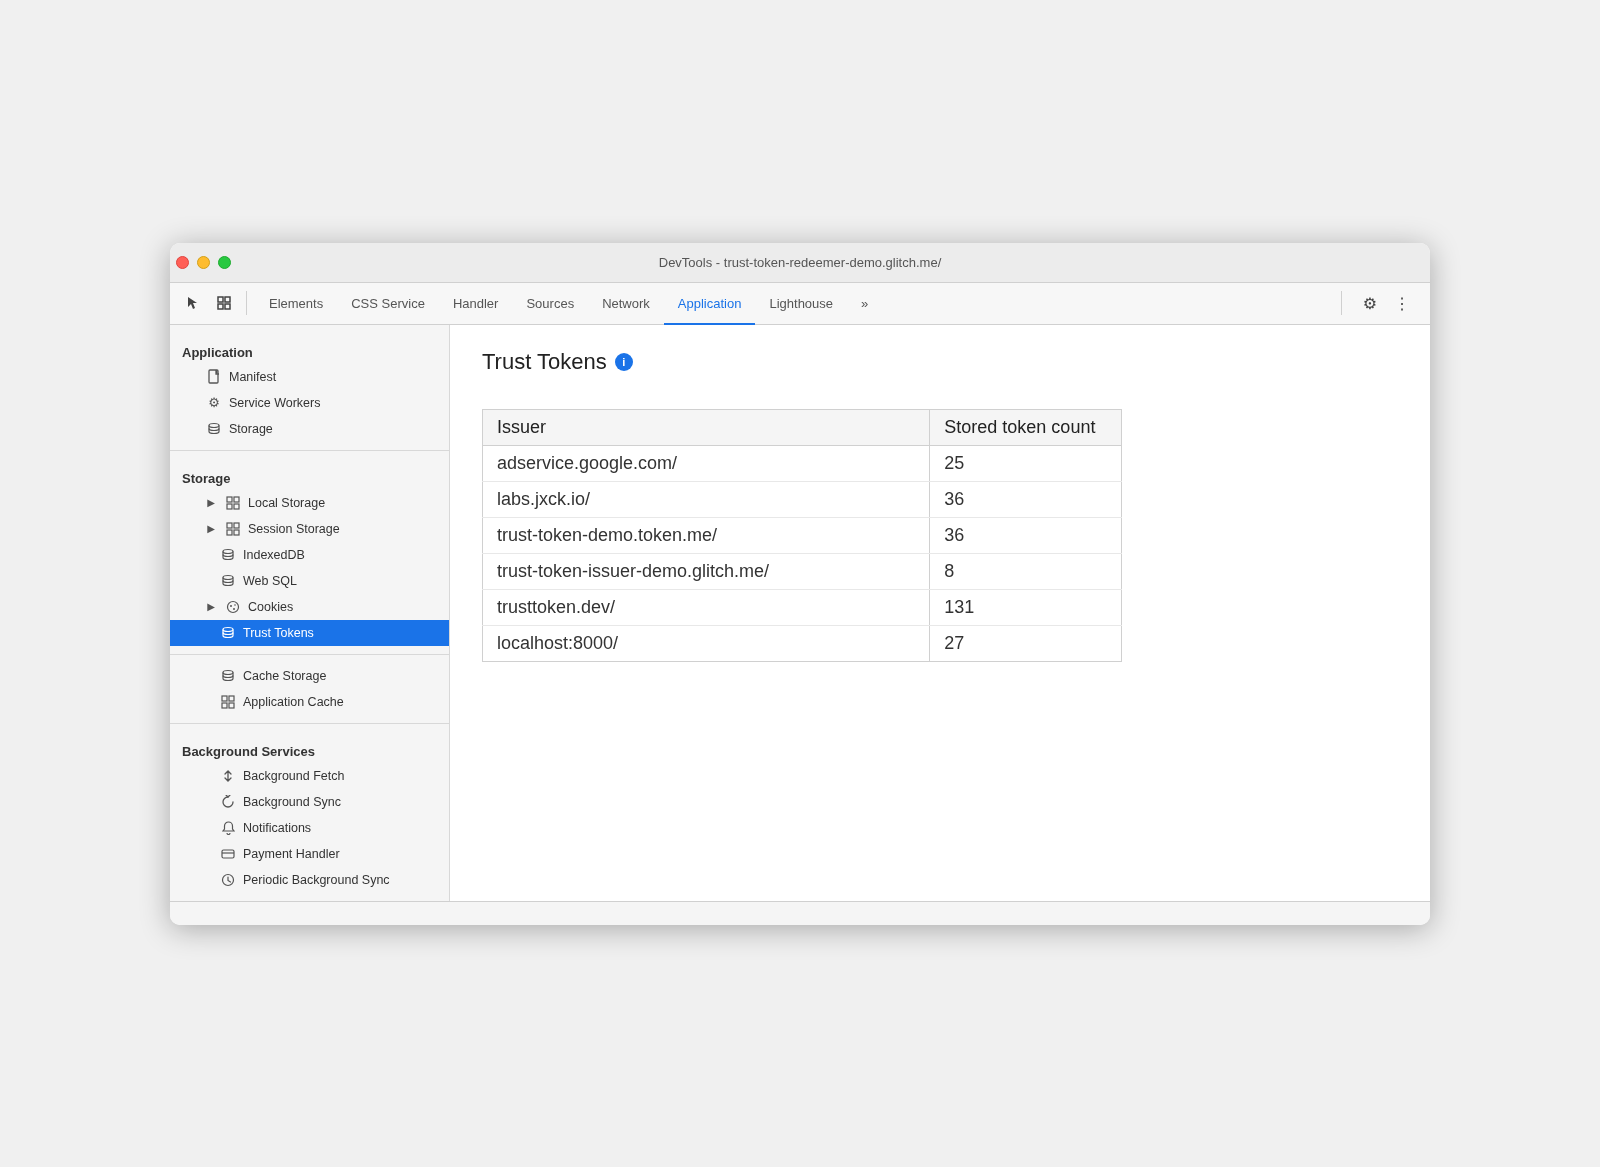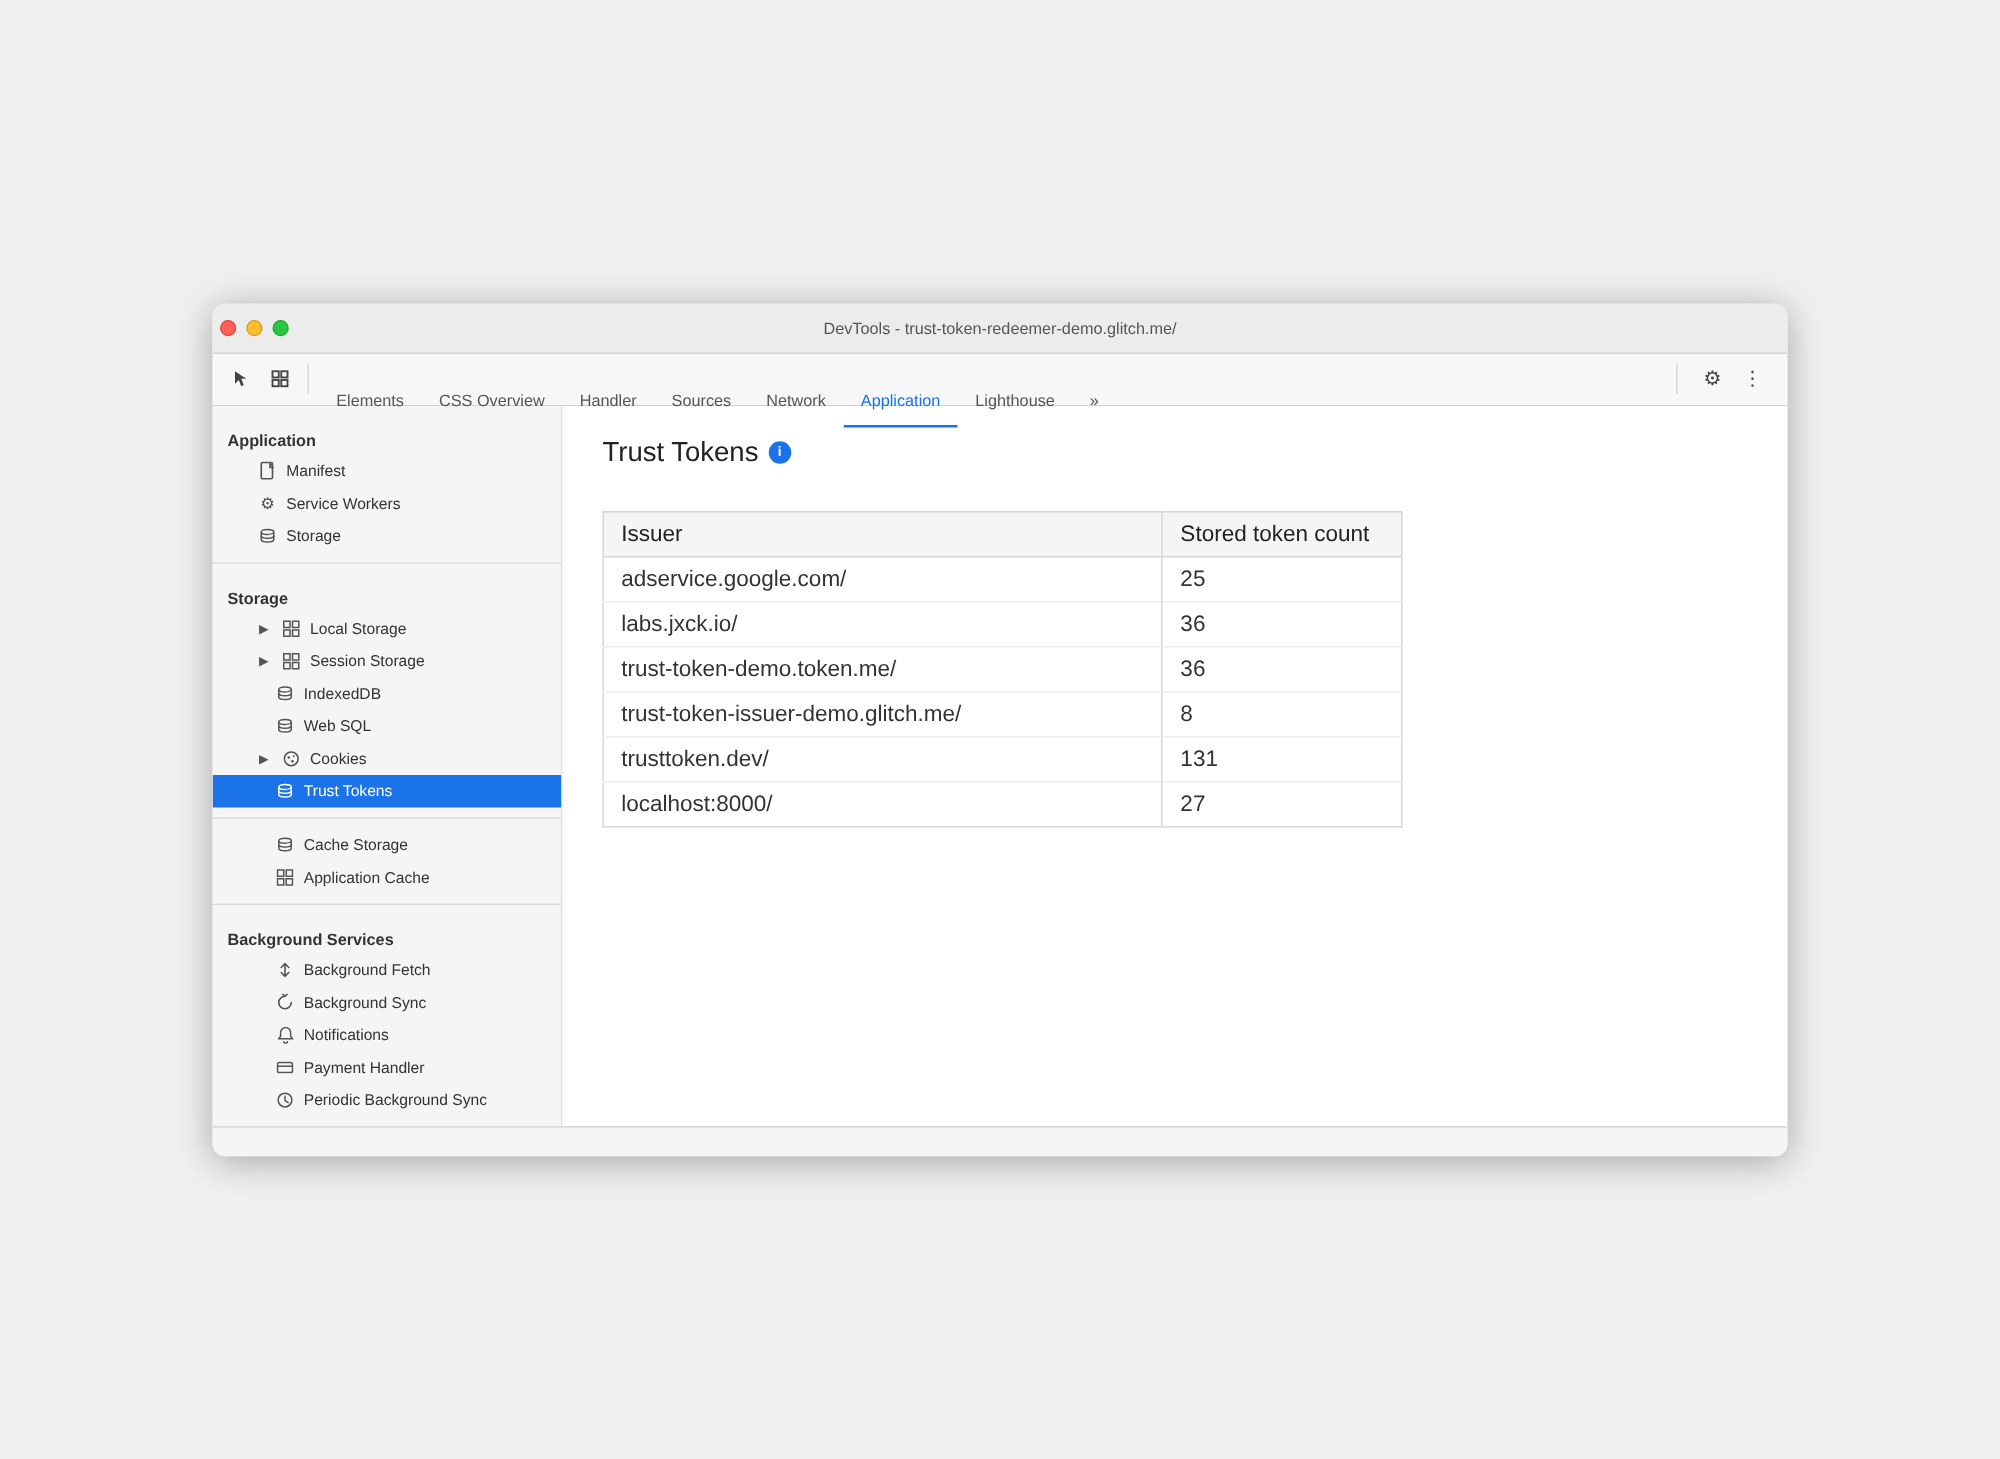--- a/index.html
+++ b/index.html
@@ -88,21 +88,21 @@
     }
     .toolbar-tab {
       padding: 0 14px;
       display: flex;
       align-items: center;
       color: #555;
       font-size: 13px;
       cursor: pointer;
       border-bottom: 2px solid transparent;
       position: relative;
-      top: 18px;
+      top: 1px;
     }
     .toolbar-tab.active {
       color: #1a73e8;
       border-bottom: 2px solid #1a73e8;
     }
     .toolbar-right {
       display: flex;
       align-items: center;
       gap: 4px;
       padding: 0 6px;
@@ -264,21 +264,21 @@
         <rect x="2" y="9" width="5" height="5" stroke="#444" stroke-width="1.5" fill="none"></rect>
         <rect x="9" y="9" width="5" height="5" stroke="#444" stroke-width="1.5" fill="none"></rect>
       </svg>
     </button>
     <div class="toolbar-separator"></div>
     <div class="toolbar-tabs">
       <div class="toolbar-tab">
         <span>Elements</span>
       </div>
       <div class="toolbar-tab">
-        <span>CSS Overview</span>
+        <span>CSS Service</span>
       </div>
       <div class="toolbar-tab">
         <span>Handler</span>
       </div>
       <div class="toolbar-tab">
         <span>Sources</span>
       </div>
       <div class="toolbar-tab">
         <span>Network</span>
       </div>

